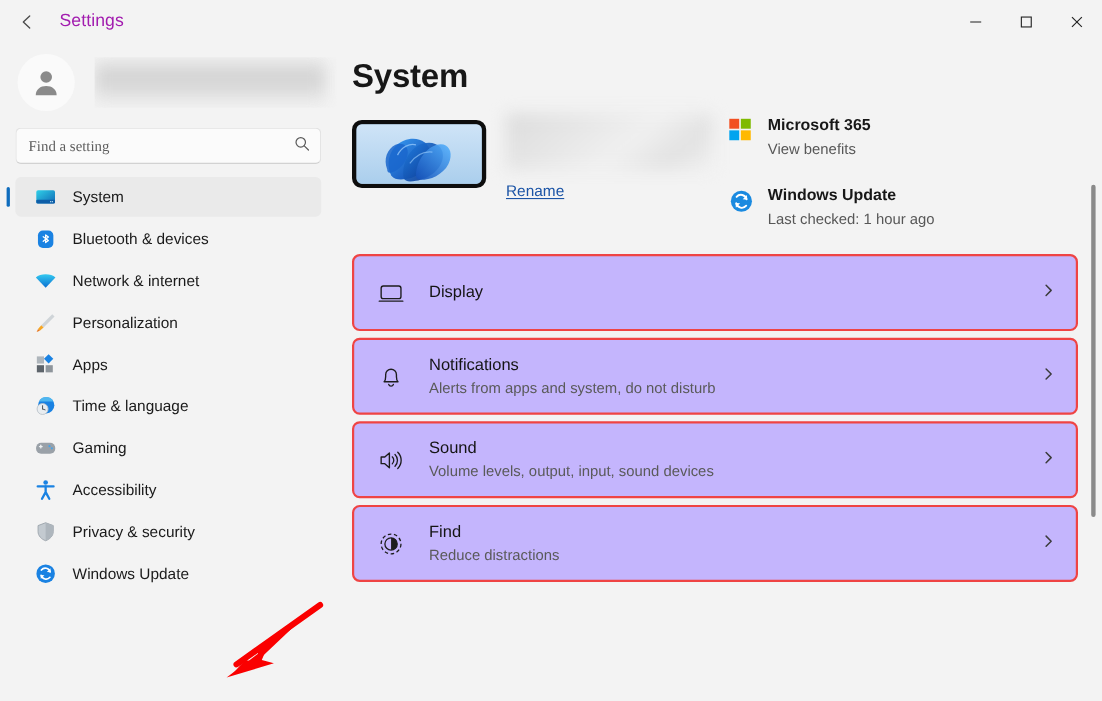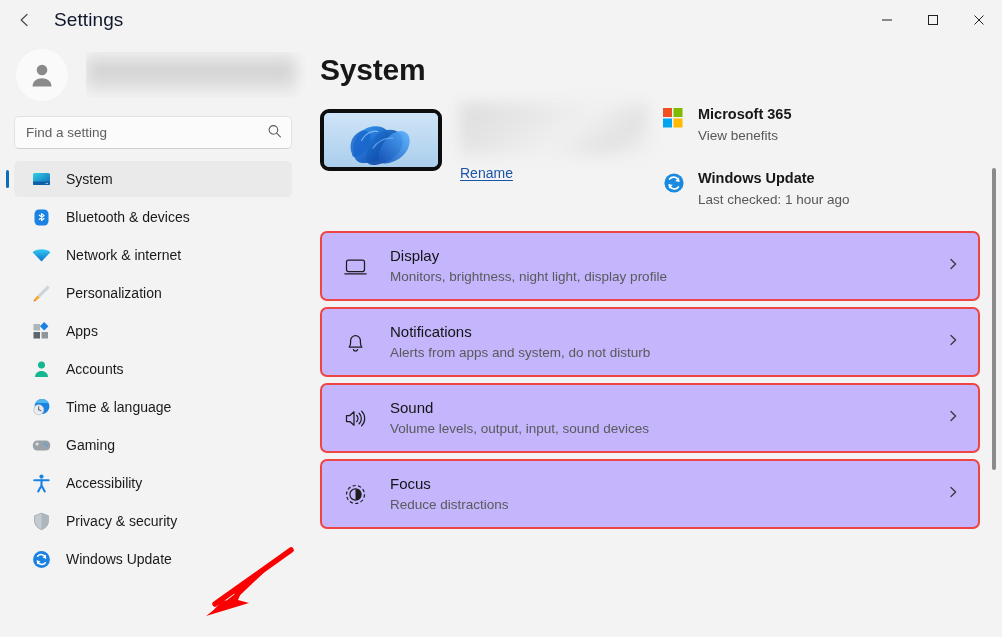--- a/index.html
+++ b/index.html
@@ -17,21 +17,21 @@
     position: absolute; top: 0; left: 0; right: 0; height: 40px;
     display: flex; align-items: center;
   }
   .back-btn {
     width: 34px; height: 30px; margin-left: 8px;
     display: flex; align-items: center; justify-content: center;
     border-radius: 4px; color: #444;
   }
   .back-btn svg { display: block; }
   .app-title {
-    margin-left: 12px; font-size: 19px; color: #0f172a; letter-spacing: .1px;
+    margin-left: 12px; font-size: 16px; color: #a21caf; letter-spacing: .1px;
   }
   .wincontrols {
     position: absolute; right: 0; top: 0; height: 40px; display: flex;
   }
   .wc {
     width: 46px; height: 40px; display: flex; align-items: center; justify-content: center;
     color: #222;
   }
   .wc:last-child { width: 46px; }
 
@@ -65,21 +65,21 @@
   }
 
   .searchwrap { padding: 6px 14px 0 14px; }
   .searchbox {
     position: relative; height: 33px; background: #fbfbfb;
     border: 1px solid #e2e2e2; border-bottom-color: #cfcfcf;
     border-radius: 5px; display: flex; align-items: center;
   }
   .searchbox input {
     border: 0; outline: none; background: transparent;
-    font-family: Liberation Sans, sans-serif; font-size: 13.5px; color: #a16207;
+    font-family: Liberation Serif, serif; font-size: 13.5px; color: #a16207;
     padding: 0 30px 0 11px; width: 100%; height: 100%;
   }
   .searchbox input::placeholder { color: #5e5e5e; }
   .search-icon {
     position: absolute; right: 9px; top: 50%; transform: translateY(-50%);
     color: #5a5a5a;
   }
 
   .navlist { margin-top: 12px; }
   .navitem {
@@ -298,29 +298,20 @@
           <svg width="21" height="21" viewBox="0 0 21 21">
             <rect x="2.5" y="3" width="6.5" height="6.5" fill="#aeb5bb"></rect>
             <rect x="2.5" y="11" width="6.5" height="6.5" fill="#5d646b"></rect>
             <rect x="10.5" y="11" width="6.5" height="6.5" fill="#8e959b"></rect>
             <rect x="10.2" y="2.2" width="6" height="6" fill="#1a82e2" transform="rotate(45 13.2 5.2)"></rect>
           </svg>
         </span>
         <span class="nav-label">Apps</span>
       </div>
 
-      <div class="navitem">
-        <span class="nav-icon">
-          <svg width="21" height="21" viewBox="0 0 21 21">
-            <circle cx="10.5" cy="6" r="3.5" fill="#13b892"></circle>
-            <path d="M4 18c0-3.6 2.9-6 6.5-6s6.5 2.4 6.5 6z" fill="#13b892"></path>
-          </svg>
-        </span>
-        <span class="nav-label">Accounts</span>
-      </div>
 
       <div class="navitem">
         <span class="nav-icon">
           <svg width="21" height="21" viewBox="0 0 21 21">
             <circle cx="11" cy="9.5" r="7.4" fill="#1a82e2"></circle>
             <path d="M4.4 6 A7.4 7.4 0 0 1 17.6 6 Z" fill="#4fb6ef"></path>
             <circle cx="7.7" cy="12.8" r="5" fill="#e9edf0" stroke="#b9c2c9" stroke-width="0.8"></circle>
             <line x1="7.7" y1="12.8" x2="7.7" y2="9.8" stroke="#4a5158" stroke-width="0.9" stroke-linecap="round"></line>
             <line x1="7.7" y1="12.8" x2="10" y2="13.6" stroke="#4a5158" stroke-width="0.9" stroke-linecap="round"></line>
           </svg>
@@ -463,21 +454,20 @@
 
       <div class="card">
         <span class="card-icon">
           <svg width="25" height="25" viewBox="0 0 25 25">
             <rect x="3.5" y="6" width="18" height="11.5" rx="2" fill="none" stroke="#1d1d1d" stroke-width="1.25"></rect>
             <line x1="1.8" y1="19.8" x2="23.2" y2="19.8" stroke="#1d1d1d" stroke-width="1.25" stroke-linecap="round"></line>
           </svg>
         </span>
         <span class="card-text">
           <span class="card-title" style="display:block">Display</span>
-          <span class="card-sub" style="display:block">Monitors, brightness, night light, display profile</span>
         </span>
         <span class="card-chev">
           <svg width="14" height="14" viewBox="0 0 14 14">
             <path d="M5 2.4 L9.6 7 L5 11.6" fill="none" stroke="#3b3b3b" stroke-width="1.35" stroke-linecap="round" stroke-linejoin="round"></path>
           </svg>
         </span>
       </div>
 
       <div class="card">
         <span class="card-icon">
@@ -519,21 +509,21 @@
 
       <div class="card">
         <span class="card-icon">
           <svg width="25" height="25" viewBox="0 0 25 25">
             <circle cx="12.5" cy="12.5" r="9" fill="none" stroke="#1d1d1d" stroke-width="1.2" stroke-dasharray="3.2 2.4"></circle>
             <circle cx="12.5" cy="12.5" r="5.6" fill="none" stroke="#1d1d1d" stroke-width="1.2"></circle>
             <path d="M12.5 6.9 A5.6 5.6 0 0 1 12.5 18.1 Z" fill="#1d1d1d"></path>
           </svg>
         </span>
         <span class="card-text">
-          <span class="card-title" style="display:block">Focus</span>
+          <span class="card-title" style="display:block">Find</span>
           <span class="card-sub" style="display:block">Reduce distractions</span>
         </span>
         <span class="card-chev">
           <svg width="14" height="14" viewBox="0 0 14 14">
             <path d="M5 2.4 L9.6 7 L5 11.6" fill="none" stroke="#3b3b3b" stroke-width="1.35" stroke-linecap="round" stroke-linejoin="round"></path>
           </svg>
         </span>
       </div>
 
     </div>

